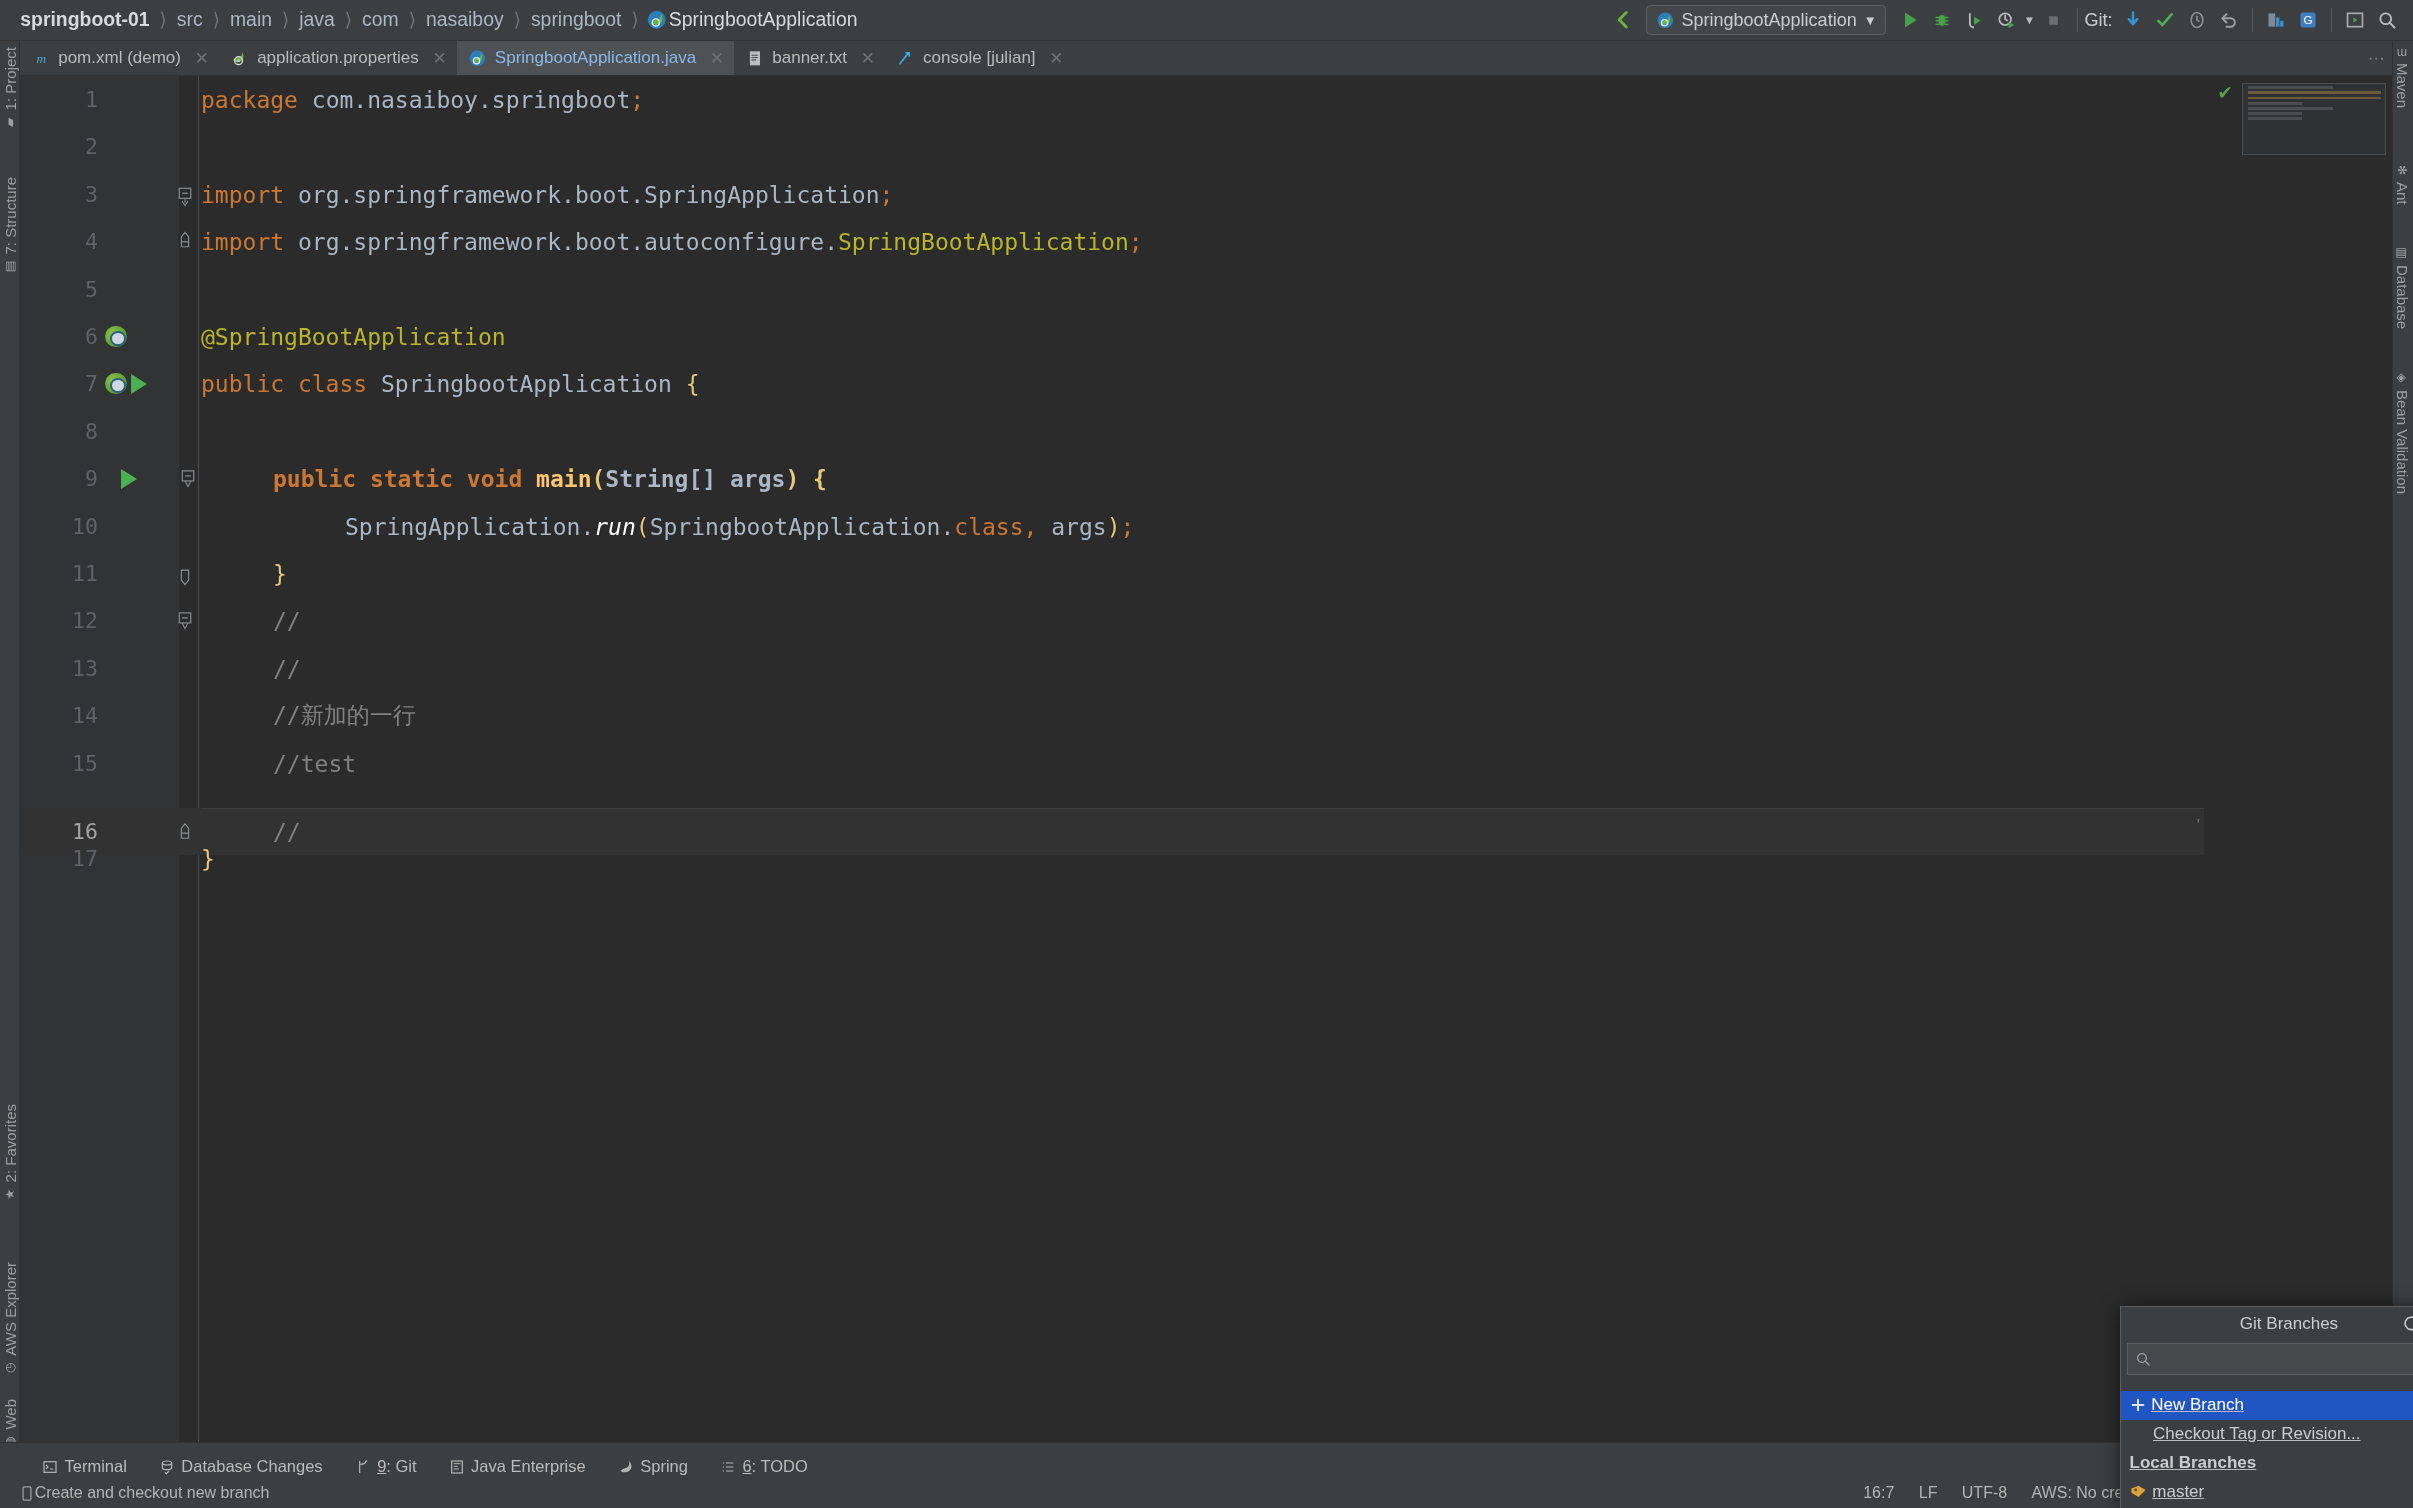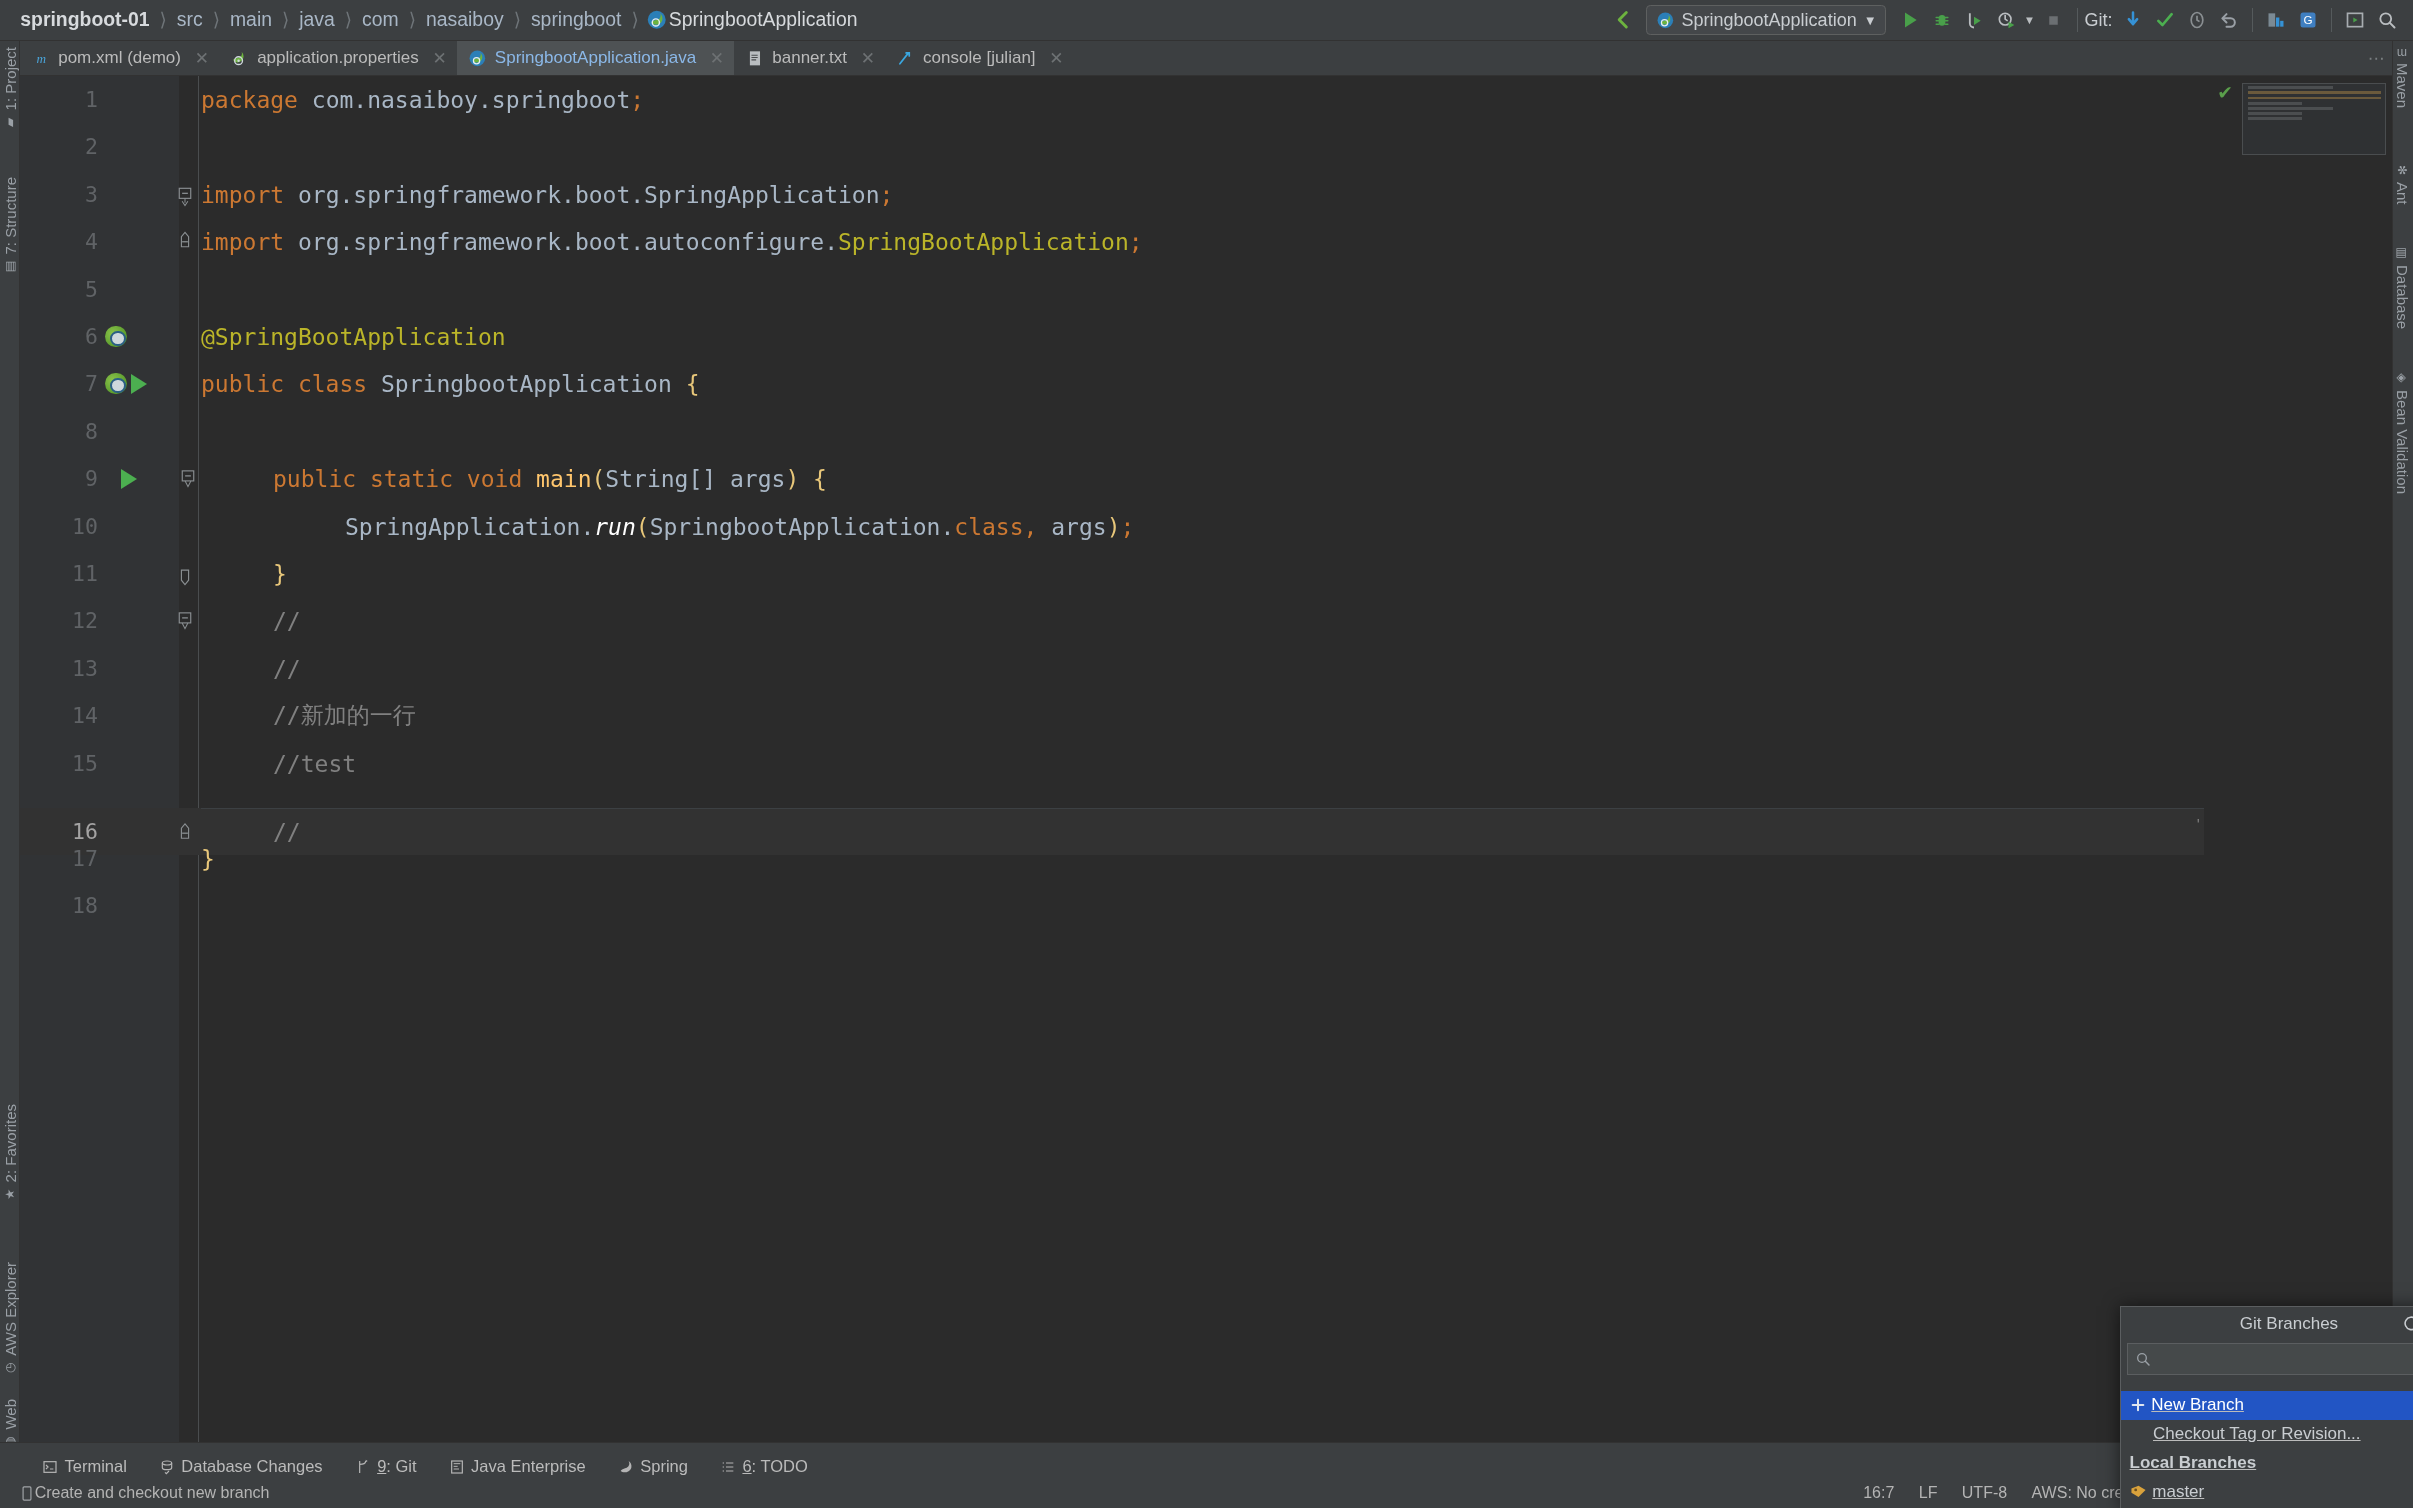--- a/index.html
+++ b/index.html
@@ -490,21 +490,21 @@
         <span class="gutter-icons" style="left:101px;">
           <span class="runmark"></span>
           <span class="fold" style="margin-left:39px;">
             <svg width="16" height="24.4" viewBox="0 0 22 34">
                 <rect x="3" y="4" width="16" height="14" fill="none" stroke="#8a8f92" stroke-width="1.6"></rect>
                 <path d="M7 11h8" stroke="#8a8f92" stroke-width="1.8"></path>
                 <path d="M7 18 l4 8 l4 -8" fill="none" stroke="#8a8f92" stroke-width="1.5"></path>
               </svg>
           </span>
         </span>
-        <span class="code" style="padding-left:72px;"><span class="kw">public static void </span><span class="mth">main</span><span class="brace-y">(</span><span class="ident">String[] args</span><span class="brace-y">) {</span></span>
+        <span class="code" style="padding-left:72px;font-weight:bold;"><span class="kw">public static void </span><span class="mth">main</span><span class="brace-y">(</span><span class="ident">String[] args</span><span class="brace-y">) {</span></span>
       </div>
 
       <div class="line" style="top:427px;position:absolute;width:100%;">
         <span class="ln">10</span>
         <span class="code" style="padding-left:144px;"><span class="ident">SpringApplication.</span><span class="mth-i">run</span><span class="brace-y">(</span><span class="ident">SpringbootApplication.</span><span class="kw">class</span><span class="kw">,</span><span class="ident"> args</span><span class="brace-y">)</span><span class="kw">;</span></span>
       </div>
 
       <div class="line" style="top:474px;position:absolute;width:100%;">
         <span class="ln">11</span>
         <span class="gutter-icons" style="left:157px;width:24.4px;">
@@ -558,24 +558,20 @@
         </span>
         <span class="code" style="padding-left:72px;"><span class="cmt">//</span></span>
         <span class="endline-mark" style="position:absolute;right:4.3px;top:8.6px;">'</span>
       </div>
 
       <div class="line" style="top:759px;position:absolute;width:100%;">
         <span class="ln">17</span>
         <span class="code"><span class="brace-y">}</span></span>
       </div>
 
-      <div class="line" style="top:806px;position:absolute;width:100%;">
-        <span class="ln">18</span>
-        <span class="code"></span>
-      </div>
 
     </div>
 
     <div class="mark-ok">✔</div>
     <div class="minimap">
       <div class="mm-line s"></div>
       <div class="mm-line o"></div>
       <div class="mm-line o"></div>
       <div class="mm-line m"></div>
       <div class="mm-line s"></div>

